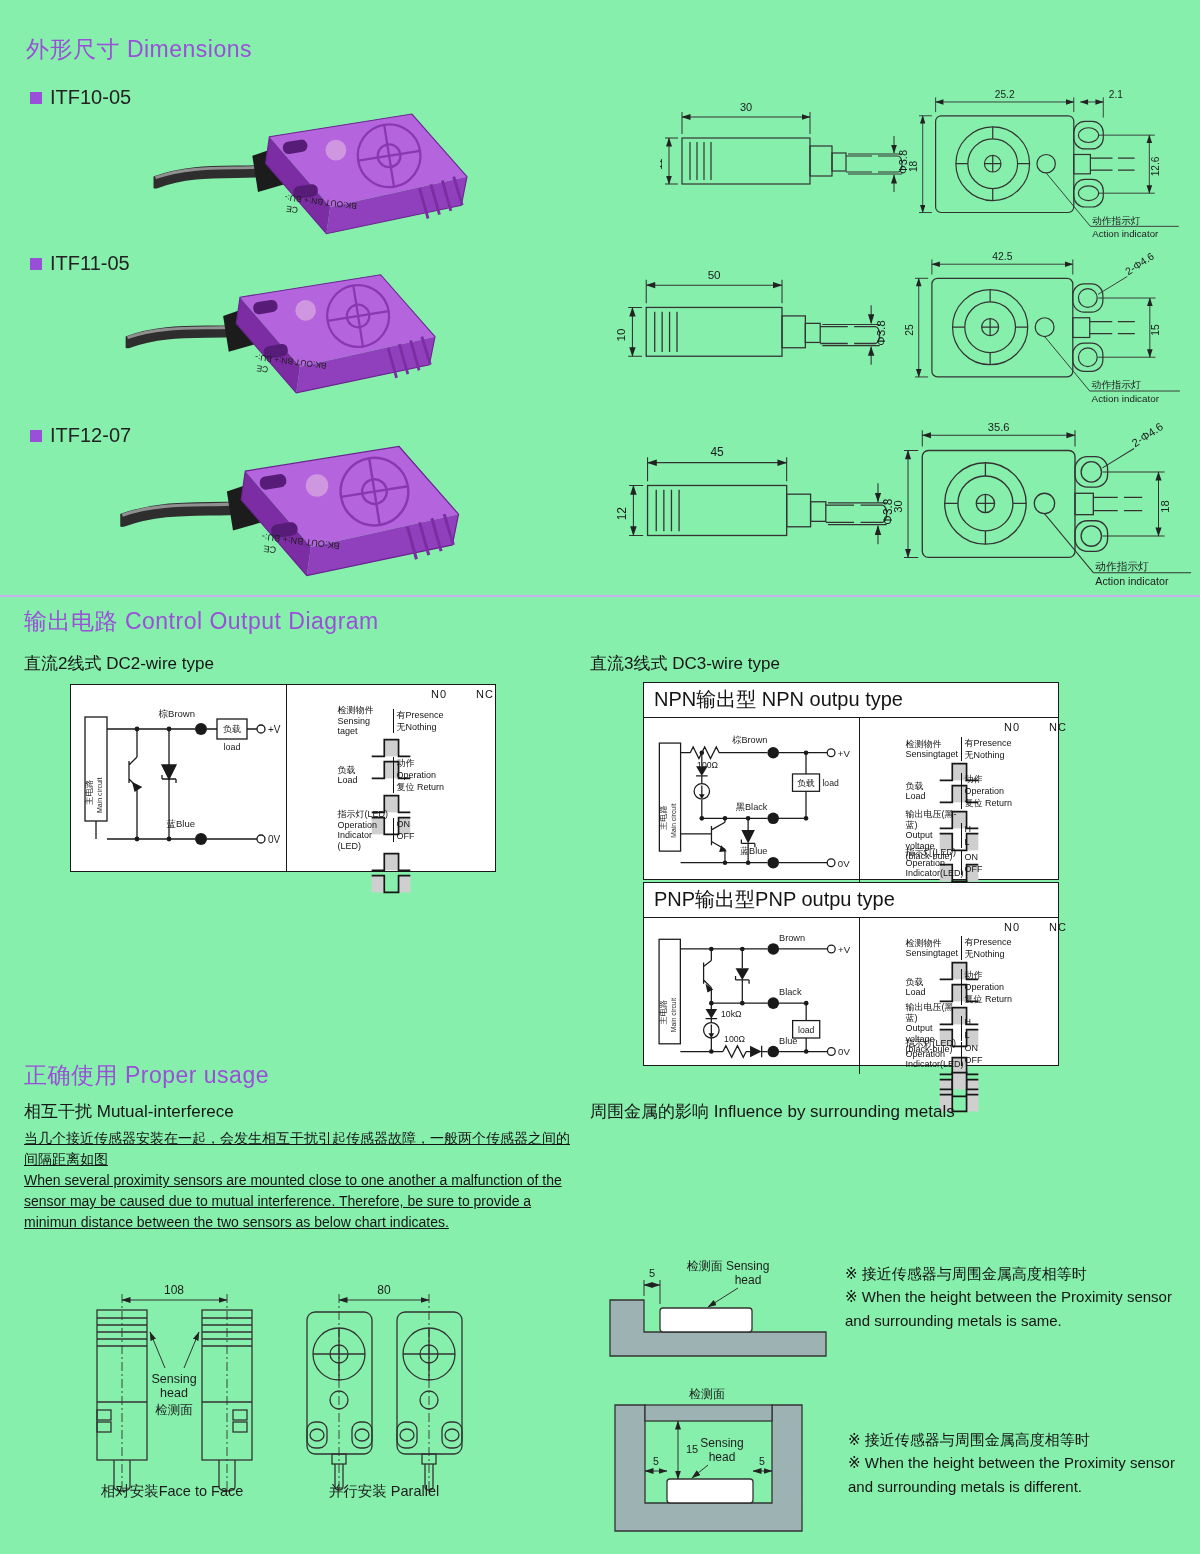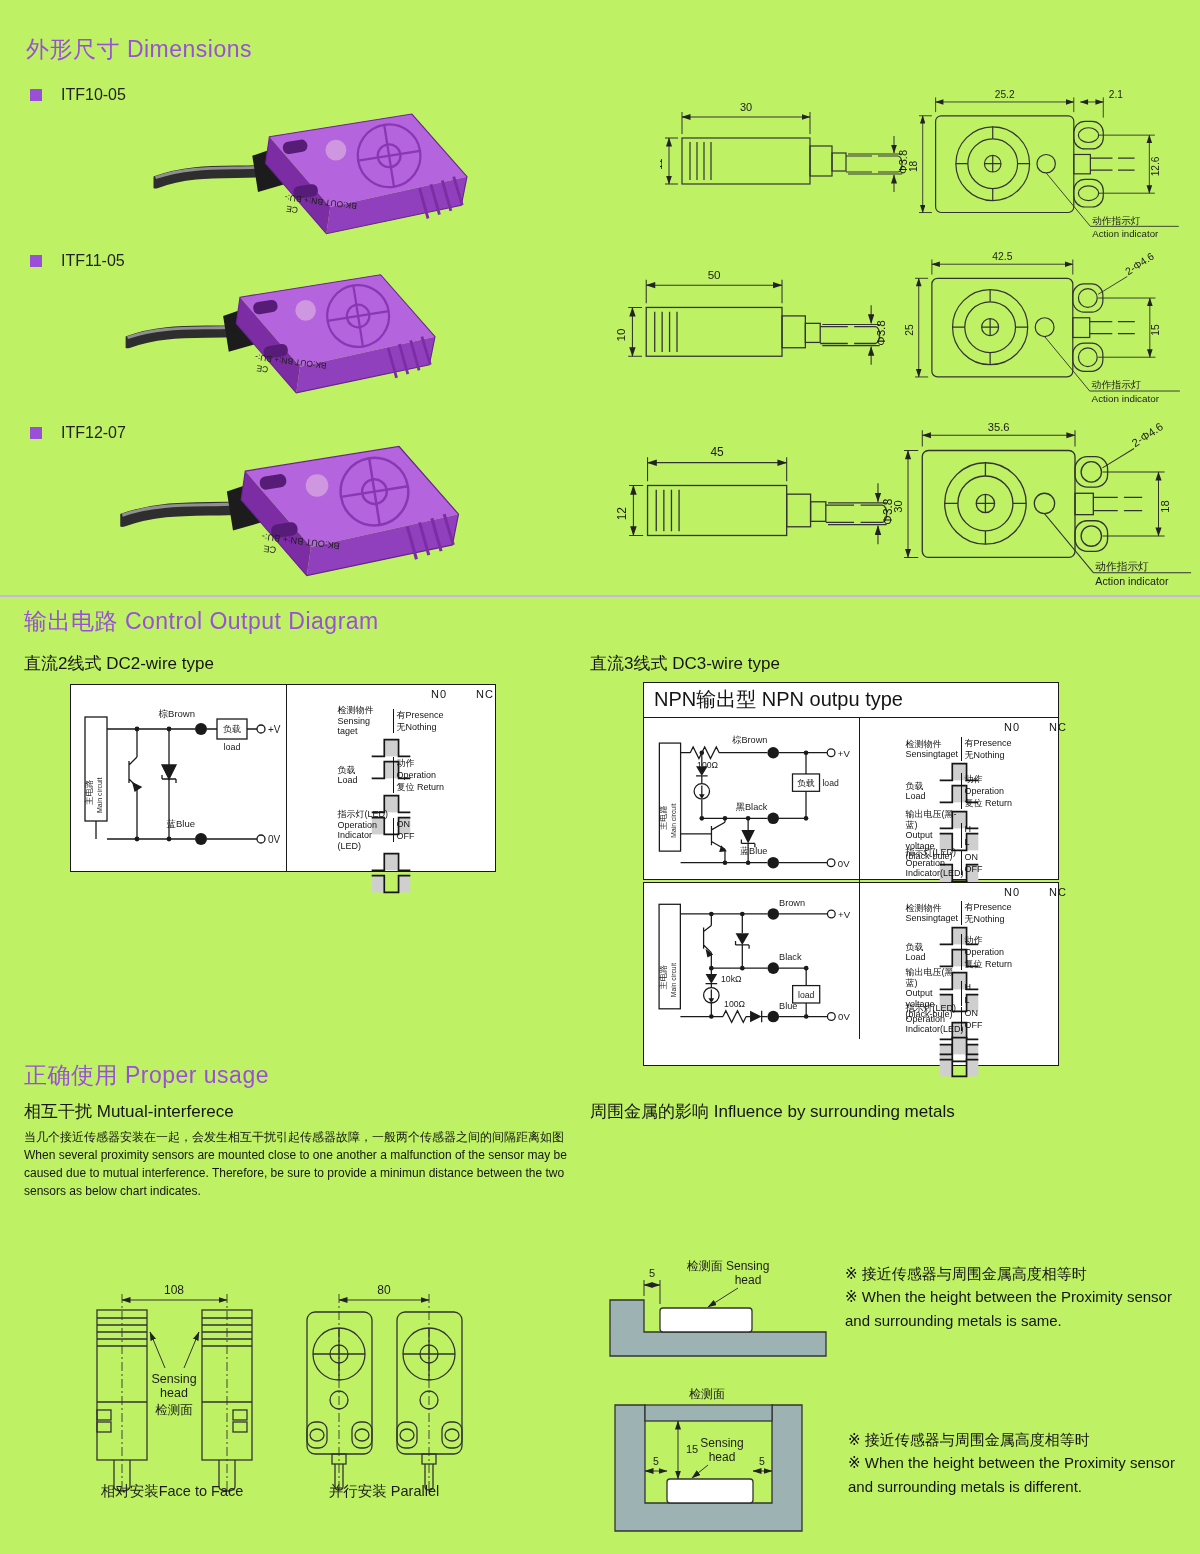--- a/index.html
+++ b/index.html
@@ -1,24 +1,24 @@
 <!DOCTYPE html>
 <html><head>
 <meta charset="utf-8">
 <style>
   html,body{margin:0;padding:0;background:#fff;}
-  .page{position:relative;width:1200px;height:1554px;background:#bef264;overflow:hidden;
+  .page{position:relative;width:1200px;height:1554px;background:#86efac;overflow:hidden;
         font-family:"Liberation Sans","DejaVu Sans",sans-serif;color:#141414;}
   .abs{position:absolute;}
   .h-purple{color:#9a4fd8;font-size:23px;letter-spacing:.5px;}
   .subhead{font-size:17px;color:#161616;}
-  .model{display:flex;align-items:center;gap:19px;font-size:16px;color:#222;}
+  .model{display:flex;align-items:center;gap:8px;font-size:20px;color:#222;}
   .bullet{width:12px;height:12px;background:#9a4fd8;display:inline-block;flex:none;}
   .divider{position:absolute;left:0;right:0;height:2px;background:#cbb0ee;}
-  .para{font-size:12px;line-height:1.5;}
+  .para{font-size:14px;line-height:1.5;text-decoration:underline;}
   .box{position:absolute;border:1.6px solid #1a1a1a;background:#fff;}
   .bbody{display:flex;}
   .hdrbar{font-size:20px;padding:3px 10px 4px;border-bottom:1.6px solid #1a1a1a;}
   .panel{position:relative;flex:1;border-left:1.6px solid #1a1a1a;padding:2px 0 0 5px;min-width:0;}
   .crow{display:flex;align-items:center;flex-direction:column;}
   .lg{display:flex;align-items:center;width:112px;flex:none;}
   .rl{width:55px;flex:none;font-size:9px;line-height:1.18;}
   .opts{border-left:1.5px solid #111;padding-left:3px;font-size:9px;line-height:1.35;width:54px;flex:none;}
   .wf{width:42px;height:22px;flex:none;margin-right:5px;}
   .wfh{position:absolute;top:3px;width:42px;text-align:right;font-size:11px;letter-spacing:1px;}
@@ -494,20 +494,21 @@
                 <rect x="2" y="3" width="15" height="20" fill="#cfcfcf"></rect>
                 <rect x="34" y="3" width="14" height="20" fill="#cfcfcf"></rect>
                 <path d="M2,3 h15 v20 h17 v-20 h14" fill="none" stroke="#161616" stroke-width="2"></path>
               </svg></span>
         </div>
       </div>
     </div>
   </div>
 
   <div class="box" style="left:643px;top:882px;width:414px;height:182px;">
+    <div class="hdrbar">PNP输出型PNP outpu  type</div>
     <div class="bbody">
       <svg width="215" height="150" viewBox="0 0 215 155">
         <g stroke="#1a1a1a" stroke-width="1.3" fill="none">
           <rect x="12" y="22" width="22" height="108"></rect>
           <path d="M34,32 H124 M136,32 H186"></path>
           <path d="M66,32 V44 M66,44 L58,50 M58,46 V68 M58,64 L66,72 M66,72 V88"></path>
           <path d="M98,32 V52 M98,64 V88 M91,64 H105 M91,64 v-4 M105,64 v4"></path>
           <path d="M66,88 H124 M136,88 H164 M164,88 V106 M164,124 V138"></path>
           <rect x="150" y="106" width="28" height="18"></rect>
           <path d="M66,88 V94 M66,104 V108 M66,124 V138"></path>

